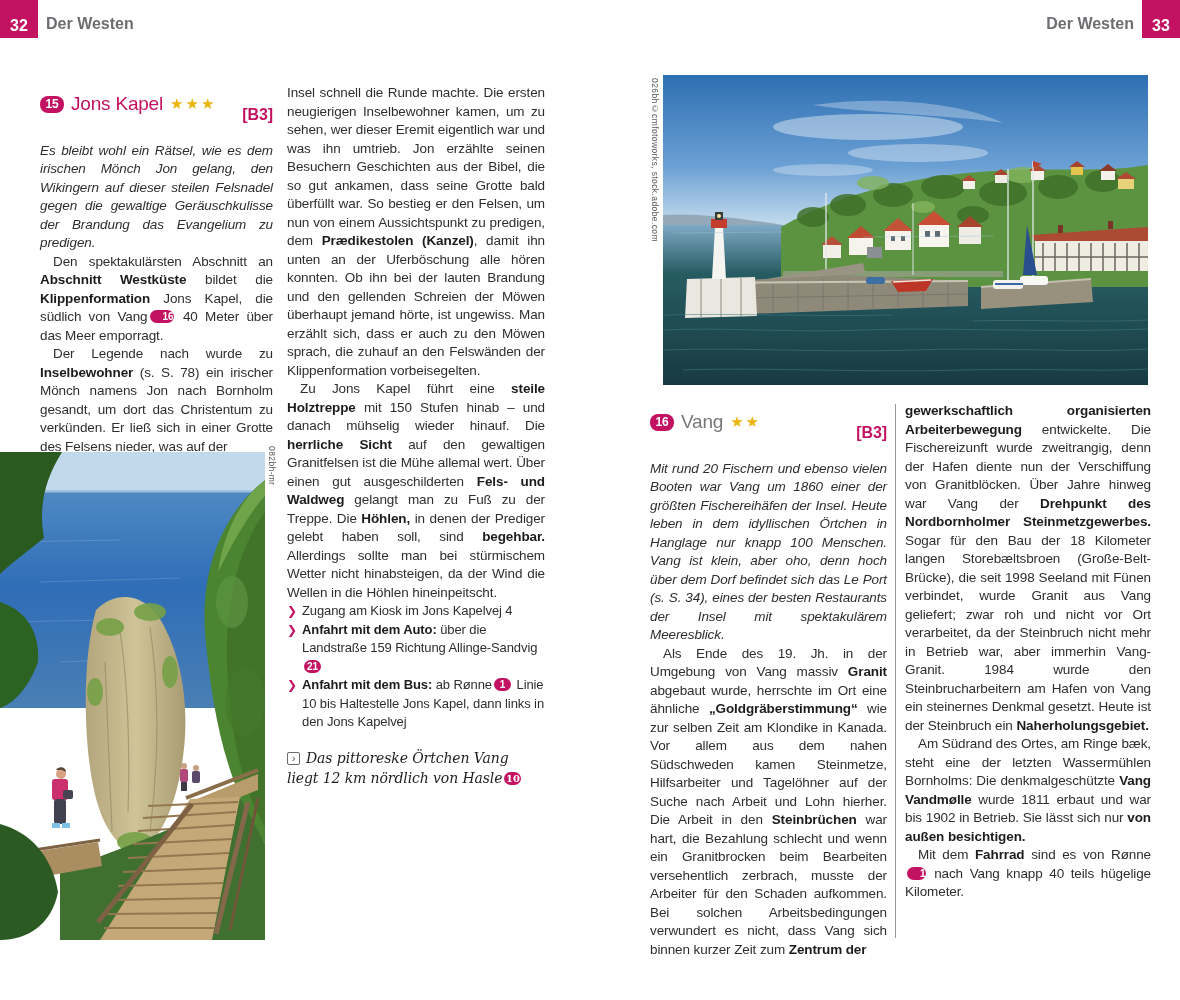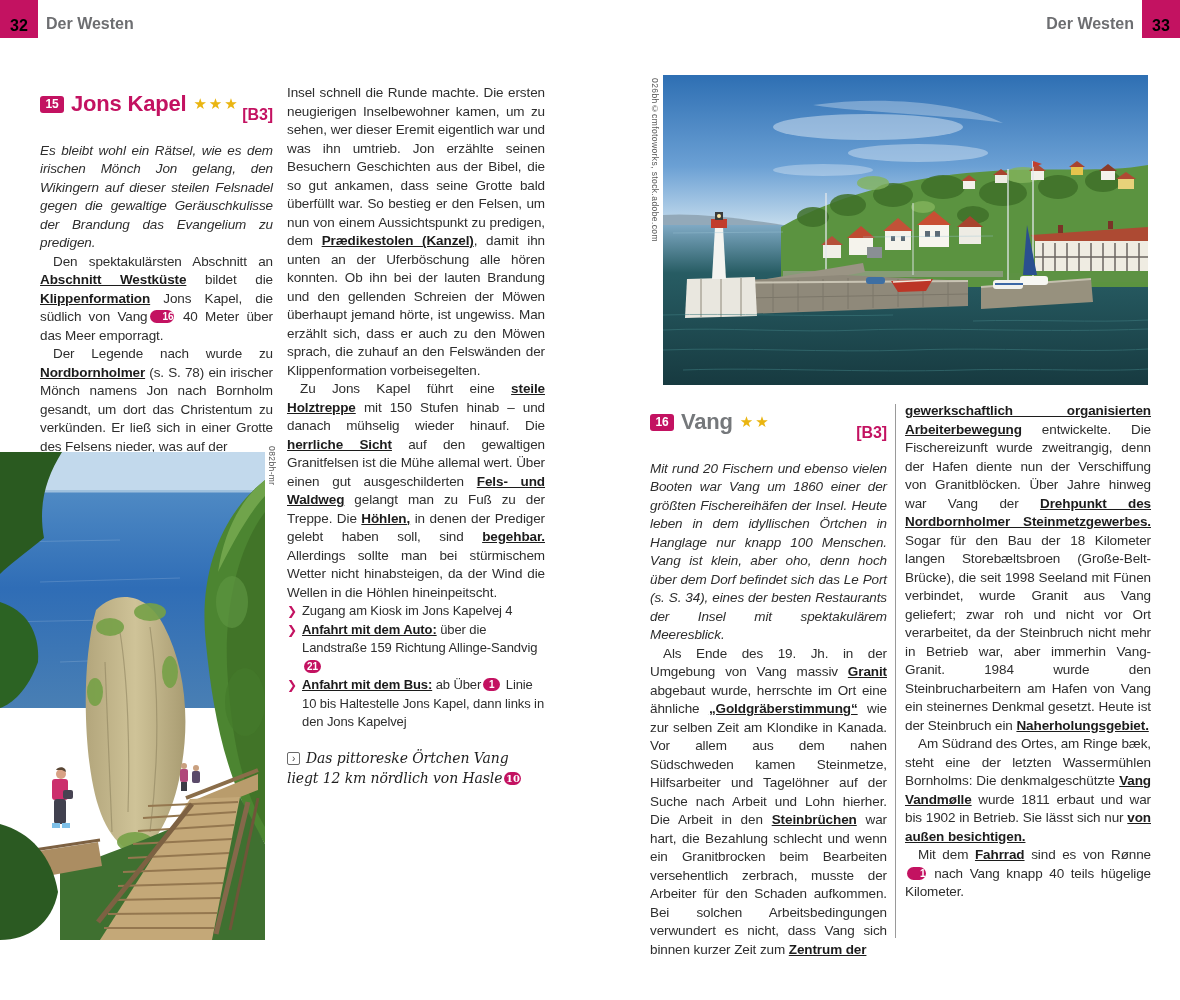--- a/index.html
+++ b/index.html
@@ -10,47 +10,47 @@
     --body:#2e2e2e;
   }
   *{margin:0;padding:0;box-sizing:border-box;}
   html,body{background:#e9e9e9;}
   #page{position:relative;width:1180px;height:1000px;background:#ffffff;overflow:hidden;
         font-family:"Liberation Sans","DejaVu Sans",sans-serif;color:var(--body);}
   
   .runhead{position:absolute;top:0;display:flex;align-items:flex-end;}
   .runhead.left{left:0;}
   .runhead.right{right:0;}
-  .pagebox{width:38px;height:38px;background:var(--accent);color:#000000;font-weight:bold;font-size:16px;
+  .pagebox{width:38px;height:38px;background:var(--accent);color:#ffffff;font-weight:bold;font-size:16px;
            display:flex;align-items:flex-end;justify-content:center;padding-bottom:3px;}
   .runtitle{font-weight:bold;font-size:16px;color:var(--header-gray);padding-bottom:5px;}
   .runhead.left .runtitle{margin-left:8px;}
   .runhead.right .runtitle{margin-right:8px;}
   
   .col{position:absolute;text-align:justify;font-size:13.5px;line-height:18.5px;letter-spacing:-0.1px;}
   #lp-col1{left:40px;top:84px;width:233px;}
   #lp-col2{left:287px;top:84px;width:258px;}
   #rp-col1{left:650px;top:402px;width:237px;}
   #rp-col2{left:905px;top:402px;width:246px;}
   .col-divider{position:absolute;left:895px;top:404px;width:1px;height:534px;background:#9a9a9a;}
   
   .title-row{display:flex;align-items:center;margin-bottom:17px;}
   .poi-badge{background:var(--accent);color:#fff;font-weight:bold;font-size:12px;
-             min-width:24px;height:17px;line-height:17px;text-align:center;border-radius:3px;
+             min-width:24px;height:17px;line-height:17px;text-align:center;border-radius:8px;
              display:inline-block;margin-right:7px;}
-  .poi-name{font-weight:bold;font-size:22px;letter-spacing:-0.2px;}
+  .poi-name{font-weight:normal;font-size:19px;letter-spacing:-0.2px;}
   .poi-name.accent{color:var(--accent);}
   .poi-name.gray{color:var(--heading-gray);}
   .stars{color:var(--star);font-size:15px;letter-spacing:2px;margin-left:7px;}
   .gridref{margin-left:auto;color:var(--accent);font-weight:bold;font-size:16px;margin-top:22px;}
   
   .para{margin:0;}
   .para.indent{text-indent:13px;}
   .para.lead{font-style:italic;}
-  .run-b{font-weight:bold;color:#1c1c1c;text-decoration:underline;}
+  .run-b{font-weight:bold;color:#1c1c1c;}
   .badge-inline{background:var(--accent);color:#fff;font-weight:bold;font-style:normal;
                 font-size:10px;line-height:13px;height:13px;min-width:17px;text-align:center;
                 border-radius:7px;display:inline-block;vertical-align:1px;margin:0 2px;letter-spacing:0;}
   .bullet{display:flex;font-size:13px;line-height:18.5px;text-align:left;}
   .bullet .chev{flex:none;width:15px;color:var(--accent);font-weight:bold;font-size:12px;}
   .bullet .bullet-text{flex:1;}
   .caption{font-family:"DejaVu Serif","Liberation Serif",serif;font-style:italic;
            font-size:14px;line-height:20.5px;text-align:left;color:#1e1e1e;margin-top:16px;padding-right:14px;}
   .caption:first-of-type{margin-top:36px;}
   .cap-icon{display:inline-block;width:13px;height:13px;border:1px solid #6a6a6a;border-radius:2px;
@@ -82,38 +82,38 @@
   <div class="col" id="lp-col1">
     <div class="title-row">
       <span class="poi-badge">15</span>
       <span class="poi-name accent">Jons Kapel</span>
       <span class="stars">★★★</span>
       <span class="gridref">[B3]</span>
     </div>
     <div>
         <p class="para lead"><span>Es bleibt wohl ein Rätsel, wie es dem irischen Mönch Jon gelang, den Wikingern auf dieser steilen Felsnadel gegen die gewaltige Geräuschkulisse der Brandung das Evangelium zu predigen.</span></p>
         <p class="para indent"><span>Den spektakulärsten Abschnitt an </span><span class="run-b">Abschnitt Westküste</span><span> bildet die </span><span class="run-b">Klippenformation</span><span> Jons Kapel, die südlich von Vang</span><span class="badge-inline">16</span><span> 40 Meter über das Meer emporragt.</span></p>
-        <p class="para indent"><span>Der Legende nach wurde zu </span><span class="run-b">Nordbornholmer</span><span> (s. S. 78) ein irischer Mönch namens Jon nach Bornholm gesandt, um dort das Christentum zu verkünden. Er ließ sich in einer Grotte des Felsens nieder, was auf der</span></p>
+        <p class="para indent"><span>Der Legende nach wurde zu </span><span class="run-b">Inselbewohner</span><span> (s. S. 78) ein irischer Mönch namens Jon nach Bornholm gesandt, um dort das Christentum zu verkünden. Er ließ sich in einer Grotte des Felsens nieder, was auf der</span></p>
       </div>
   </div>
 
   <div class="col" id="lp-col2">
       <p class="para"><span>Insel schnell die Runde machte. Die ersten neugierigen Inselbewohner kamen, um zu sehen, wer dieser Eremit eigentlich war und was ihn umtrieb. Jon erzählte seinen Besuchern Geschichten aus der Bibel, die so gut ankamen, dass seine Grotte bald überfüllt war. So bestieg er den Felsen, um nun von einem Aussichtspunkt zu predigen, dem </span><span class="run-b">Prædikestolen (Kanzel)</span><span>, damit ihn unten an der Uferböschung alle hören konnten. Ob ihn bei der lauten Brandung und den gellenden Schreien der Möwen überhaupt jemand hörte, ist ungewiss. Man erzählt sich, dass er auch zu den Möwen sprach, die zuhauf an den Felswänden der Klippenformation vorbeisegelten.</span></p>
       <p class="para indent"><span>Zu Jons Kapel führt eine </span><span class="run-b">steile Holztreppe</span><span> mit 150 Stufen hinab – und danach mühselig wieder hinauf. Die </span><span class="run-b">herrliche Sicht</span><span> auf den gewaltigen Granitfelsen ist die Mühe allemal wert. Über einen gut ausgeschilderten </span><span class="run-b">Fels- und Waldweg</span><span> gelangt man zu Fuß zu der Treppe. Die </span><span class="run-b">Höhlen,</span><span> in denen der Prediger gelebt haben soll, sind </span><span class="run-b">begehbar.</span><span> Allerdings sollte man bei stürmischem Wetter nicht hinabsteigen, da der Wind die Wellen in die Höhlen hineinpeitscht.</span></p>
       <div class="bullet">
         <span class="chev">❯</span>
         <span class="bullet-text"><span>Zugang am Kiosk im Jons Kapelvej 4</span></span>
       </div>
       <div class="bullet">
         <span class="chev">❯</span>
         <span class="bullet-text"><span class="run-b">Anfahrt mit dem Auto:</span><span> über die Landstraße 159 Richtung Allinge-Sandvig</span><span class="badge-inline">21</span></span>
       </div>
       <div class="bullet">
         <span class="chev">❯</span>
-        <span class="bullet-text"><span class="run-b">Anfahrt mit dem Bus:</span><span> ab Über</span><span class="badge-inline">1</span><span> Linie 10 bis Haltestelle Jons Kapel, dann links in den Jons Kapelvej</span></span>
+        <span class="bullet-text"><span class="run-b">Anfahrt mit dem Bus:</span><span> ab Rønne</span><span class="badge-inline">1</span><span> Linie 10 bis Haltestelle Jons Kapel, dann links in den Jons Kapelvej</span></span>
       </div>
       <div class="caption"><span class="cap-icon">›</span><span>Das pittoreske Örtchen Vang liegt 12 km nördlich von Hasle</span><span class="badge-inline">10</span></div>
     </div>
 
   <div class="photo" id="lp-photo">
     <svg viewBox="0 0 265 488" preserveAspectRatio="none">
       <defs>
         <linearGradient id="lsea" x1="0" y1="0" x2="0" y2="1">
           <stop offset="0" stop-color="#4f8ac4"></stop>
             <stop offset="0.45" stop-color="#2f6db6"></stop>

